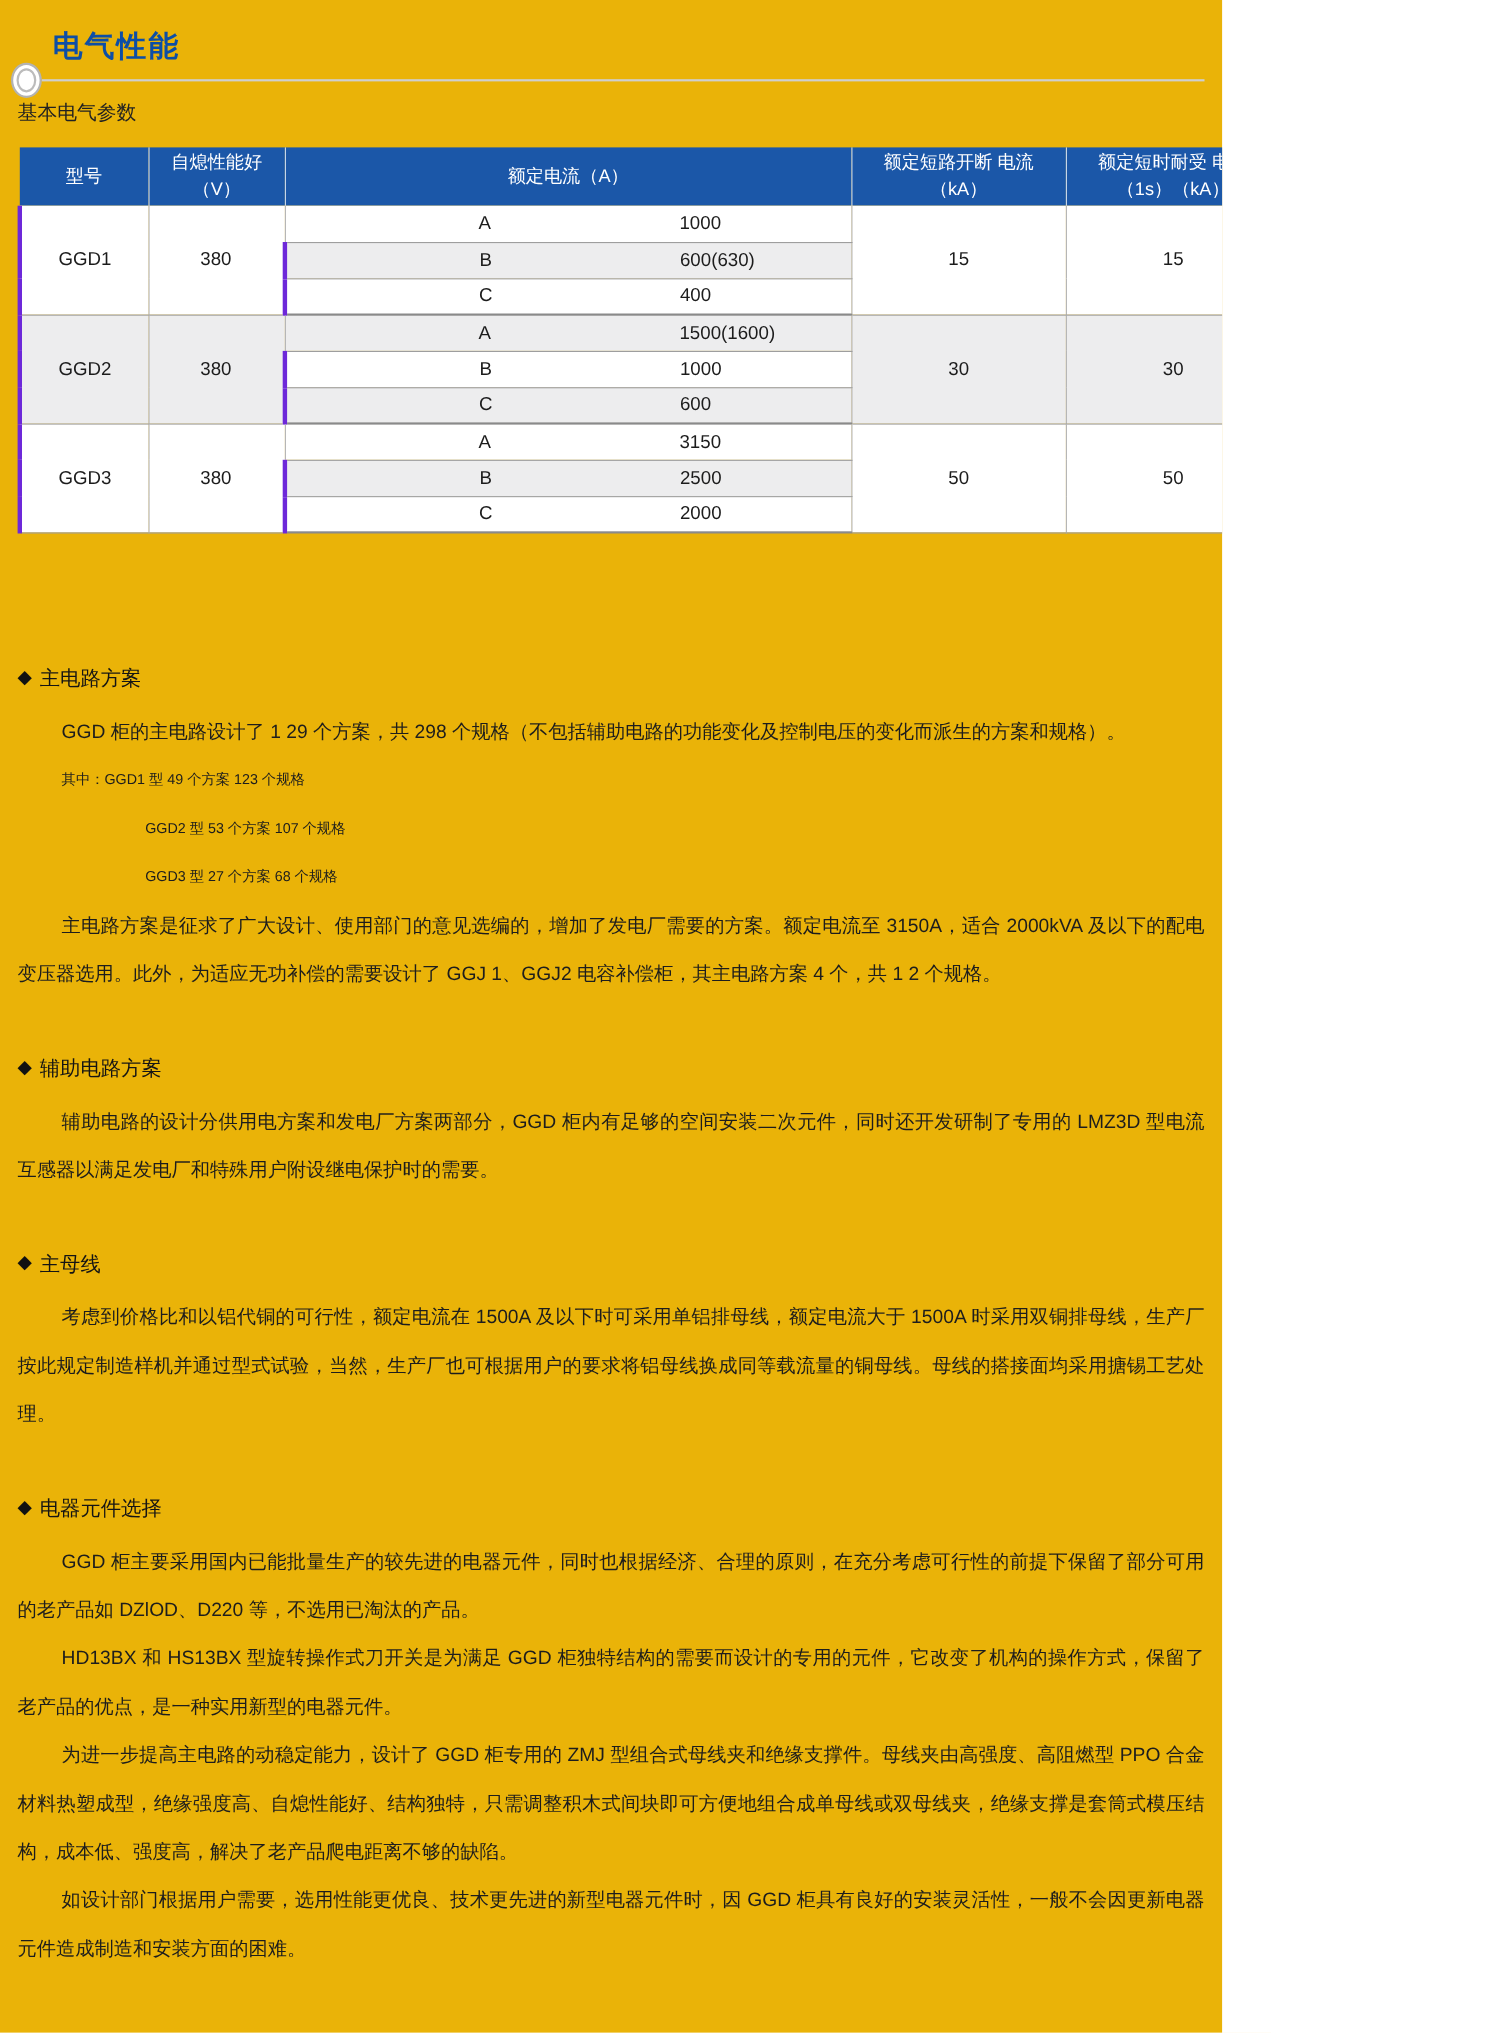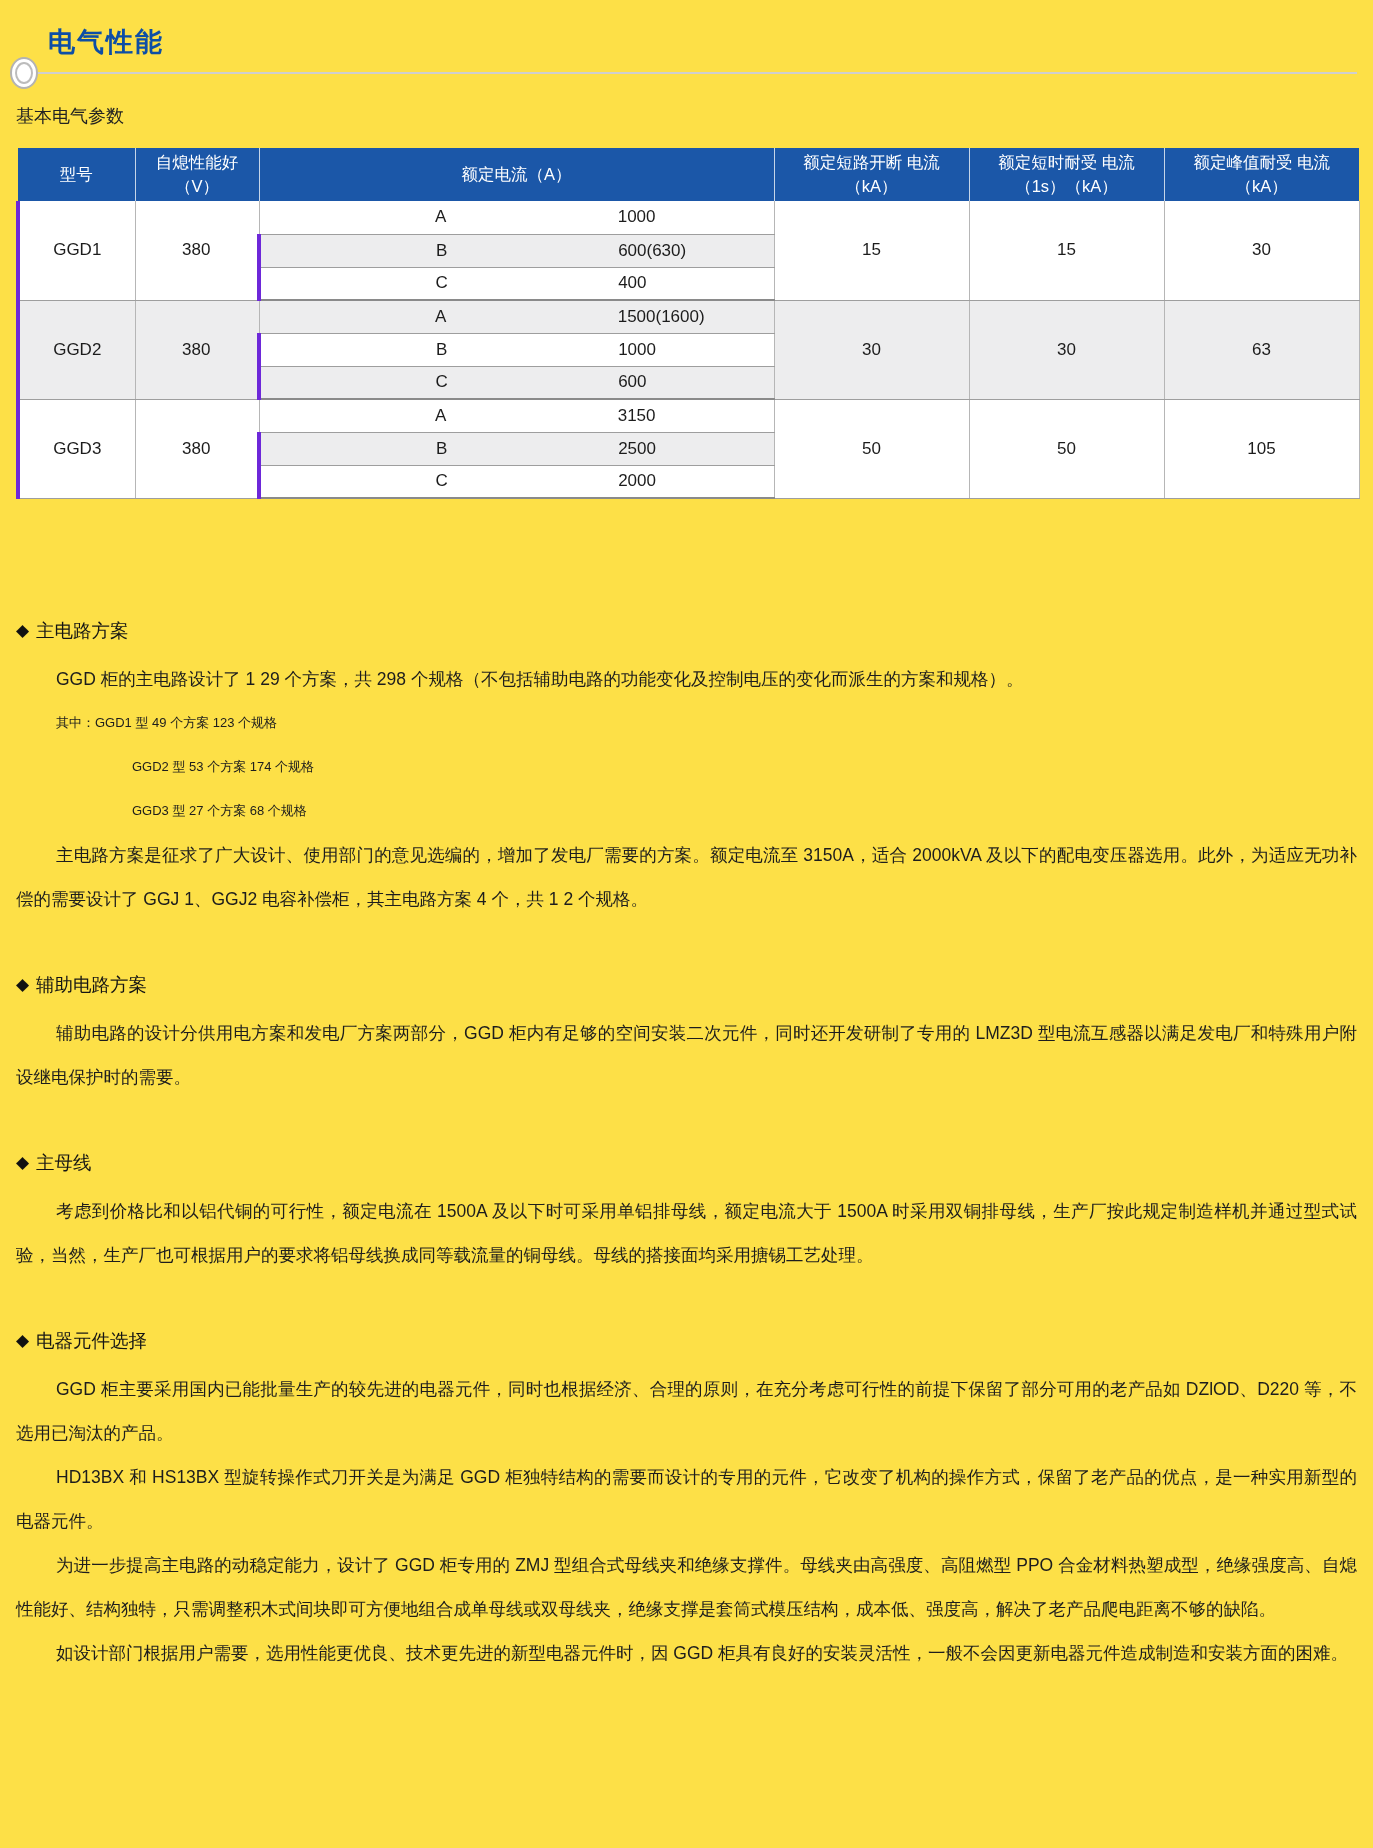--- a/index.html
+++ b/index.html
@@ -3,22 +3,22 @@
 <meta charset="utf-8">
 <style>
   * { margin:0; padding:0; box-sizing:border-box; }
   html,body { background:#ffffff; }
   body {
     font-family:"Liberation Sans","DejaVu Sans",sans-serif;
     color:#1c1c1c;
     width:1373px;
   }
   .page {
-    width:1373px; height:1848px;
-    background:#fde047;
+    width:1111px; height:1848px;
+    background:#eab308;
     overflow:hidden;
     padding:24px 16px 0 16px;
   }
 
   
   .page-title {
     margin-left:32px;
     font-size:27px;
     font-weight:bold;
     color:#0d4ea6;
@@ -35,21 +35,21 @@
     position:relative;
     flex:0 0 auto;
     background:#fff;
   }
   .ring::after {
     content:""; position:absolute; inset:3px;
     border:2px solid #bcbcbc; border-radius:50%;
   }
   .rule-line { flex:1; height:2px; background:#cfcfcf; }
 
-  .subtitle { margin-top:14px; font-size:18px; color:#222; }
+  .subtitle { font-size:18px; color:#222; }
 
   
   table.spec {
     margin-top:20px;
     width:1341px;
     border-collapse:collapse;
     table-layout:fixed;
     font-size:17px;
   }
   table.spec th {
@@ -232,21 +232,21 @@
     </tbody>
   </table>
 
   <div class="section first">
     <div class="section-heading">
       <span class="diamond">◆</span>
       <span>主电路方案</span>
     </div>
     <p class="para">GGD 柜的主电路设计了 1 29 个方案，共 298 个规格（不包括辅助电路的功能变化及控制电压的变化而派生的方案和规格）。</p>
     <p class="spec-line first">其中：GGD1 型 49 个方案  123 个规格</p>
-    <p class="spec-line rest">GGD2 型 53 个方案  174 个规格</p>
+    <p class="spec-line rest">GGD2 型 53 个方案  107 个规格</p>
     <p class="spec-line rest">GGD3 型 27 个方案  68 个规格</p>
     <p class="para">主电路方案是征求了广大设计、使用部门的意见选编的，增加了发电厂需要的方案。额定电流至 3150A，适合 2000kVA 及以下的配电变压器选用。此外，为适应无功补偿的需要设计了 GGJ 1、GGJ2 电容补偿柜，其主电路方案 4 个，共 1 2 个规格。</p>
   </div>
 
   <div class="section">
     <div class="section-heading">
       <span class="diamond">◆</span>
       <span>辅助电路方案</span>
     </div>
     <p class="para">辅助电路的设计分供用电方案和发电厂方案两部分，GGD 柜内有足够的空间安装二次元件，同时还开发研制了专用的 LMZ3D 型电流互感器以满足发电厂和特殊用户附设继电保护时的需要。</p>

